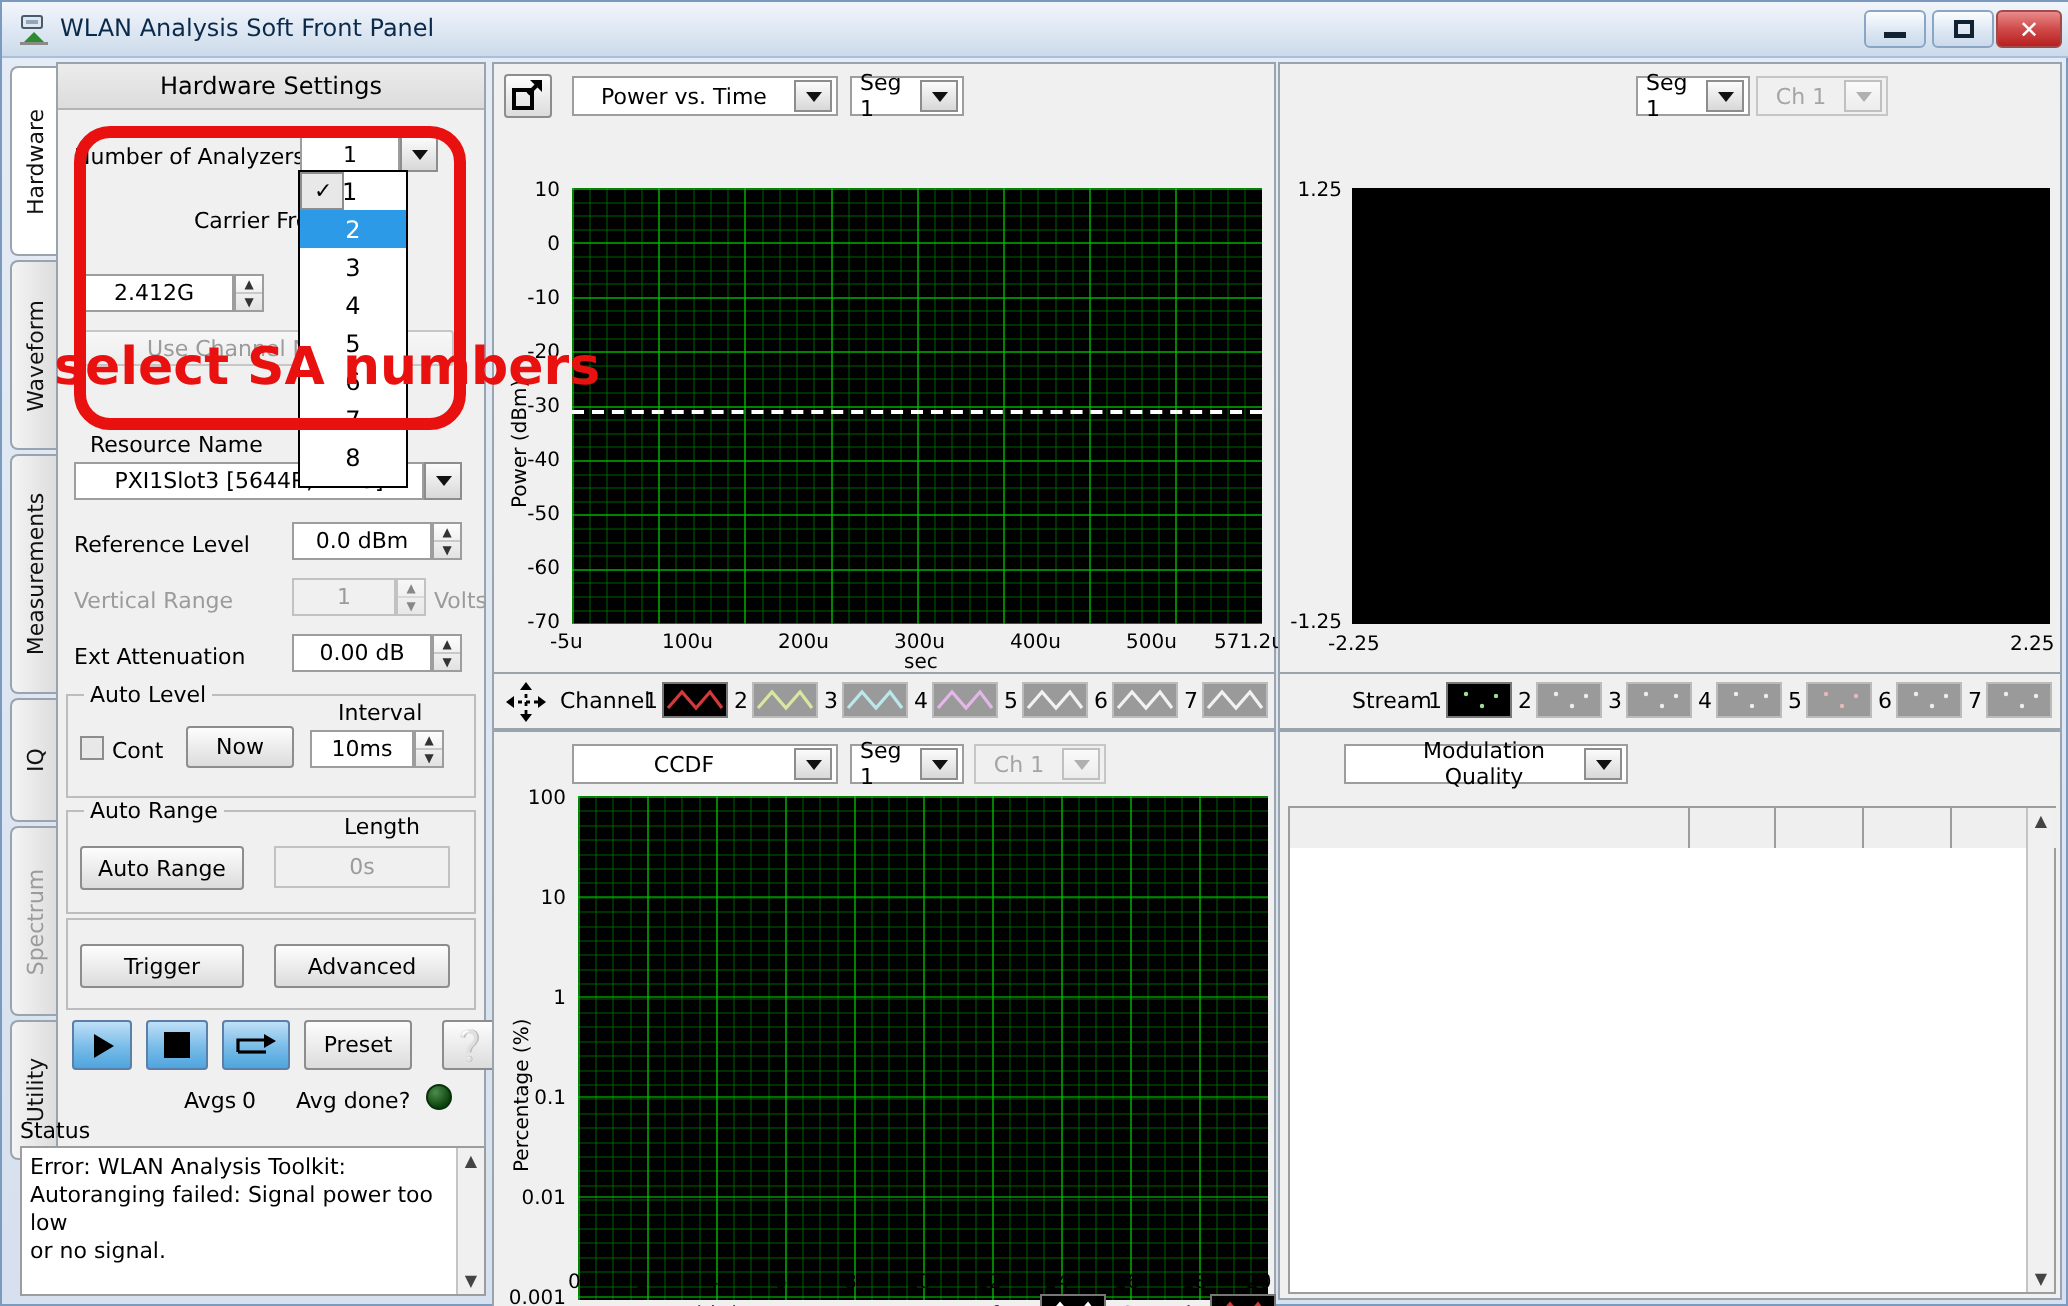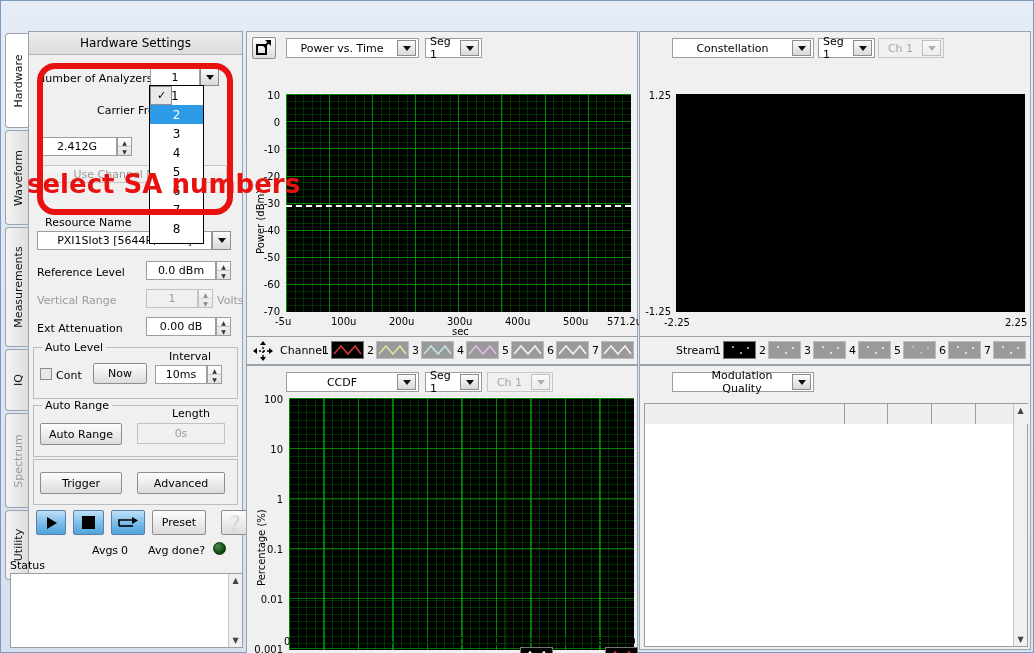--- a/index.html
+++ b/index.html
@@ -105,20 +105,38 @@
   .mqtable{position:absolute;border:1px solid #9d9d9d;background:#fff;box-sizing:border-box;}
   .mqhead{position:absolute;top:0;height:20px;background:#efefef;border-bottom:1px solid #9d9d9d;box-sizing:border-box;}
   .mqcol{position:absolute;top:0;height:20px;border-right:1px solid #9d9d9d;box-sizing:border-box;background:#efefef;}
   #movecursor{position:absolute;width:22px;height:22px;}
 </style>
 </head>
 <body>
 
 <div id="window">
 
+  <div id="titlebar">
+    <svg id="title-icon" viewBox="0 0 18 18">
+      <rect x="3" y="2" width="10" height="6" rx="1" fill="#dfe6ee" stroke="#4a5a6a"></rect>
+      <rect x="5" y="4" width="6" height="2" fill="#8fa6bb"></rect>
+      <polygon points="9,10 14,15 4,15" fill="#2e8b2e"></polygon>
+      <rect x="2" y="15" width="14" height="1.5" fill="#8a8a8a"></rect>
+    </svg>
+    <div id="title-text">WLAN Analysis Soft Front Panel</div>
+    <div class="winbtn" id="btn-min">
+      <div class="min-glyph"></div>
+    </div>
+    <div class="winbtn" id="btn-max">
+      <div class="max-glyph"></div>
+    </div>
+    <div class="winbtn" id="btn-close">
+      <span>✕</span>
+    </div>
+  </div>
 
   <div id="client">
 
     <div id="tabstrip">
       <div class="vtab active" style="top:2px;height:95px;">
         <span style="left: 50%; top: 50%; transform: translate(-50%, -50%) rotate(-90deg);">Hardware</span>
       </div>
       <div class="vtab" style="top:99px;height:95px;">
         <span style="left: 50%; top: 50%; transform: translate(-50%, -50%) rotate(-90deg);">Waveform</span>
       </div>
@@ -224,20 +242,23 @@
     <div class="btn3d" style="left:216px;top:479px;width:28px;height:25px;color:#b39b1f;font-size:15px;">
       <span>❔</span>
     </div>
     <div class="lbl" style="left:87px;top:513px;">Avgs</div>
     <div class="lbl" style="left:116px;top:513px;">0</div>
     <div class="lbl" style="left:143px;top:513px;">Avg done?</div>
     <div class="led" style="left:208px;top:511px;"></div>
 
     <div class="lbl" style="left:5px;top:528px;">Status</div>
     <div id="statusbox" style="left:5px;top:542px;width:233px;height:75px;">
+      <div id="statustext">Error:  WLAN Analysis Toolkit:
+Autoranging failed: Signal power too low
+or no signal.</div>
       <div class="vscroll" style="height:73px;">
         <div class="arw" style="top:0;">▲</div>
         <div class="arw" style="bottom:0;">▼</div>
       </div>
     </div>
 
     <div id="dd-popup" style="left:144px;top:54px;width:55px;height:159px;">
       <div class="opt chk">1</div>
       <div class="opt sel">2</div>
       <div class="opt" style="padding-left:0;justify-content:center;">3</div>
@@ -352,26 +373,20 @@
       <div class="legtxt" style="left:345px;top:7px;">7</div>
       <div class="legchip" style="left:354px;top:4px;width:33px;height:18px;background:#9a9a9a;border:1px solid #bbb;">
         <svg width="31" height="16" viewBox="0 0 31 16">
             <polyline points="2,12 9,4 16,12 23,4 29,12" fill="none" stroke="#f2f2f2" stroke-width="1.6"></polyline>
           </svg>
       </div>
     </div>
     <div class="legtxt" style="left:712px;top:312px;">8</div>
 
     <div class="pane" style="left:634px;top:0;width:392px;height:306px;">
-      <div class="combo" style="left:32px;top:6px;width:142px;height:20px;">
-        <div class="txt">Constellation</div>
-        <div class="ddbtn" style="position:relative;height:16px;margin-right:2px;">
-          <div class="car"></div>
-        </div>
-      </div>
       <div class="combo" style="left:178px;top:6px;width:57px;height:20px;">
         <div class="txt" style="text-align:left;padding-left:4px;">Seg 1</div>
         <div class="ddbtn" style="position:relative;height:16px;margin-right:2px;">
           <div class="car"></div>
         </div>
       </div>
       <div class="combo dimbox" style="left:238px;top:6px;width:66px;height:20px;">
         <div class="txt">Ch 1</div>
         <div class="ddbtn dimbtn" style="position:relative;height:16px;margin-right:2px;">
           <div class="car"></div>

